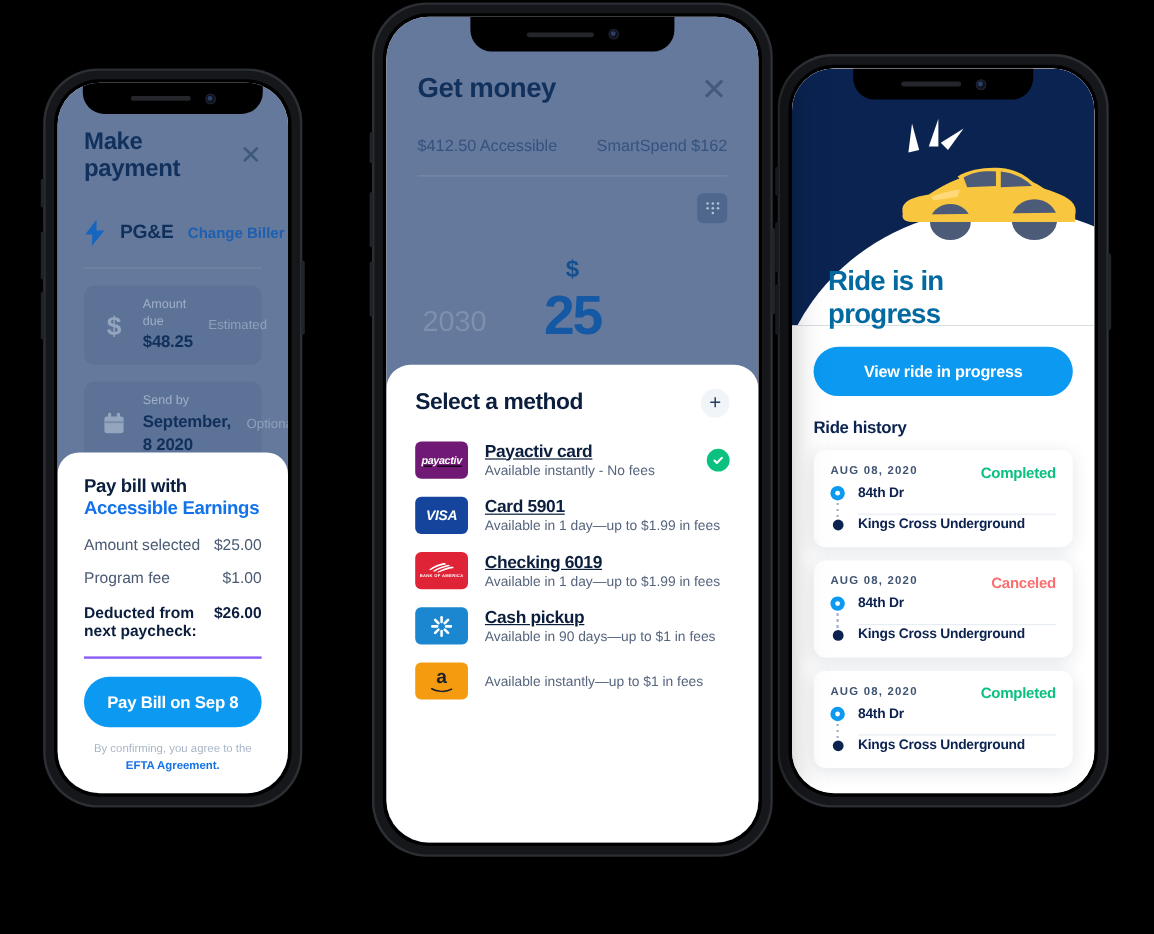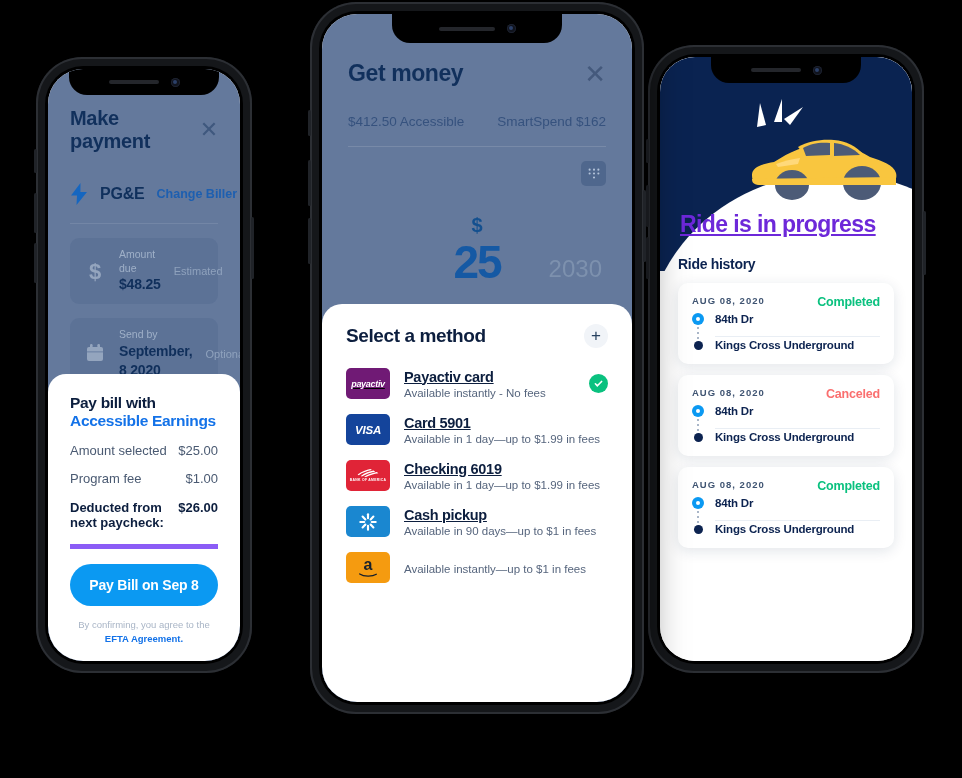--- a/index.html
+++ b/index.html
@@ -56,21 +56,21 @@
   .lp-meth-s{font-size:10.5px;color:#94a7c2;margin-top:1px;}
   .chev{color:#1d5fb0;font-size:16px;font-weight:bold;}
 
   
   .lp-sheet{position:absolute;left:0;right:0;bottom:0;background:#fff;
             border-radius:18px 18px 35px 35px;padding:20px 22px 14px;z-index:20;}
   .sheet-h{font-size:15.5px;font-weight:bold;color:#0c1e3e;letter-spacing:-.3px;}
   .sheet-h b{color:#1372e8;font-weight:bold;}
   .sum-row{display:flex;justify-content:space-between;margin-top:13px;font-size:13px;color:#4a5a72;}
   .sum-row.total{color:#0c1e3e;font-weight:bold;margin-top:14px;padding-bottom:14px;
-                 border-bottom:5px solid #8b5cf6;}
+                 border-bottom:2px solid #8b5cf6;}
   .sum-row .amt{font-weight:normal;}
   .sum-row.total .amt{font-weight:bold;}
   .btn-primary{margin-top:15px;background:#0b99f2;color:#fff;border-radius:25px;
                text-align:center;padding:13px 0;font-size:14px;font-weight:bold;letter-spacing:-.2px;}
   .fineprint{text-align:center;font-size:9.5px;color:#a9b5c6;margin-top:12px;line-height:1.55;}
   .fineprint b{color:#1372e8;}
 
   
   .mp-body{position:absolute;inset:0;background:#64799c;}
   .mp-pad{padding:0 26px;}
@@ -79,21 +79,21 @@
   .mp-x{font-size:26px;color:#44597c;font-weight:300;line-height:1;}
   .mp-bal{display:flex;justify-content:space-between;margin-top:27px;padding-bottom:17px;
           border-bottom:1px solid rgba(255,255,255,.13);font-size:13.5px;color:#36527e;}
   .mp-keypad{display:flex;justify-content:flex-end;margin-top:14px;}
   .kp{width:25px;height:25px;border-radius:5px;background:rgba(34,62,105,.30);
       display:flex;align-items:center;justify-content:center;}
   .mp-amount{text-align:center;margin-top:28px;position:relative;}
   .mp-dollar{font-size:20px;font-weight:bold;color:#14508f;}
   .mp-num{font-size:46px;font-weight:bold;color:#1559a4;line-height:1;letter-spacing:-2px;margin-top:2px;}
   .mp-ticks{position:absolute;left:0;right:0;bottom:2px;display:flex;
-            justify-content:flex-end;padding:0 4px;}
+            justify-content:flex-start;padding:0 4px;}
   .mp-tick{font-size:24px;color:#7d91ae;font-weight:normal;}
 
   
   .mp-sheet{position:absolute;left:0;right:0;bottom:0;top:290px;background:#fff;
             border-radius:20px 20px 35px 35px;padding:20px 24px 0;z-index:20;}
   .mp-sheet-h{display:flex;justify-content:space-between;align-items:center;}
   .mp-sheet-h h2{margin:0;font-size:19px;font-weight:bold;color:#0c1e3e;letter-spacing:-.4px;}
   .plus{width:24px;height:24px;border-radius:50%;background:#f1f4f8;color:#26405f;
         font-size:17px;display:flex;align-items:center;justify-content:center;font-weight:300;}
   .meths{margin-top:20px;}
@@ -115,21 +115,21 @@
   .lg-walmart{background:#1a87d0;}
   .lg-amzn{background:#f59b10;}
   .lg-amzn span{color:#17202b;font-size:16px;font-weight:bold;line-height:1;}
 
   
   .rp-body{position:absolute;inset:0;background:#fff;overflow:hidden;}
   .rp-hero{position:absolute;left:0;right:0;top:0;height:214px;background:#0a2351;overflow:hidden;}
   .rp-wave{position:absolute;left:-6%;bottom:-78px;width:150%;height:176px;
            background:#fff;border-radius:50% 50% 0 0 / 100% 100% 0 0;}
   .rp-main{position:absolute;left:0;right:0;top:152px;bottom:0;padding:0 18px;}
-  .rp-h1{font-size:23px;font-weight:bold;color:#6d28d9;letter-spacing:-.6px;margin:2px;text-decoration:underline;}
+  .rp-h1{font-size:23px;font-weight:bold;color:#0369a1;letter-spacing:-.6px;margin:12px;}
   .rp-btn{margin-top:14px;background:#0b99f2;color:#fff;border-radius:24px;text-align:center;
           padding:13px 0;font-size:13.5px;font-weight:bold;letter-spacing:-.2px;}
   .rp-hist{margin-top:18px;font-size:14px;font-weight:bold;color:#0c2350;letter-spacing:-.3px;}
   .ride-card{margin-top:11px;background:#fff;border-radius:10px;padding:12px 14px 13px;
              box-shadow:0 3px 14px rgba(18,38,70,.12);}
   .ride-top{display:flex;justify-content:space-between;align-items:flex-start;}
   .ride-date{font-size:9.5px;font-weight:bold;letter-spacing:1px;color:#3f5472;}
   .ride-status{font-size:12.5px;font-weight:bold;letter-spacing:-.2px;}
   .st-completed{color:#0ac17f;}
   .st-canceled{color:#fa6f6f;}
@@ -276,20 +276,21 @@
                 <path d="M88 12 C98 13 107 17 114 24 L88 25 Z" fill="#4c5b77"></path>
                 <path d="M30 33 C38 30 46 28 54 27 L52 33 L32 36 Z" fill="#ffd97a"></path>
                 <ellipse cx="46" cy="54" rx="17" ry="15" fill="#4c5b77"></ellipse>
                 <ellipse cx="116" cy="52" rx="19" ry="17" fill="#4c5b77"></ellipse>
                 <path d="M6 48 L150 46 L150 54 L16 54 C8 54 6 52 6 48 Z" fill="#f9c63f"></path>
               </g>
             </svg>
           </div>
           <div class="rp-main">
             <h1 class="rp-h1">Ride is in progress</h1>
+            <div class="rp-btn">View ride in progress</div>
             <div class="rp-hist">Ride history</div>
 
             <div class="ride-card">
               <div class="ride-top">
                 <span class="ride-date">AUG 08, 2020</span>
                 <span class="ride-status st-completed">Completed</span>
               </div>
               <div class="ride-leg">
                 <span class="dot-ring">
                     <i></i>

